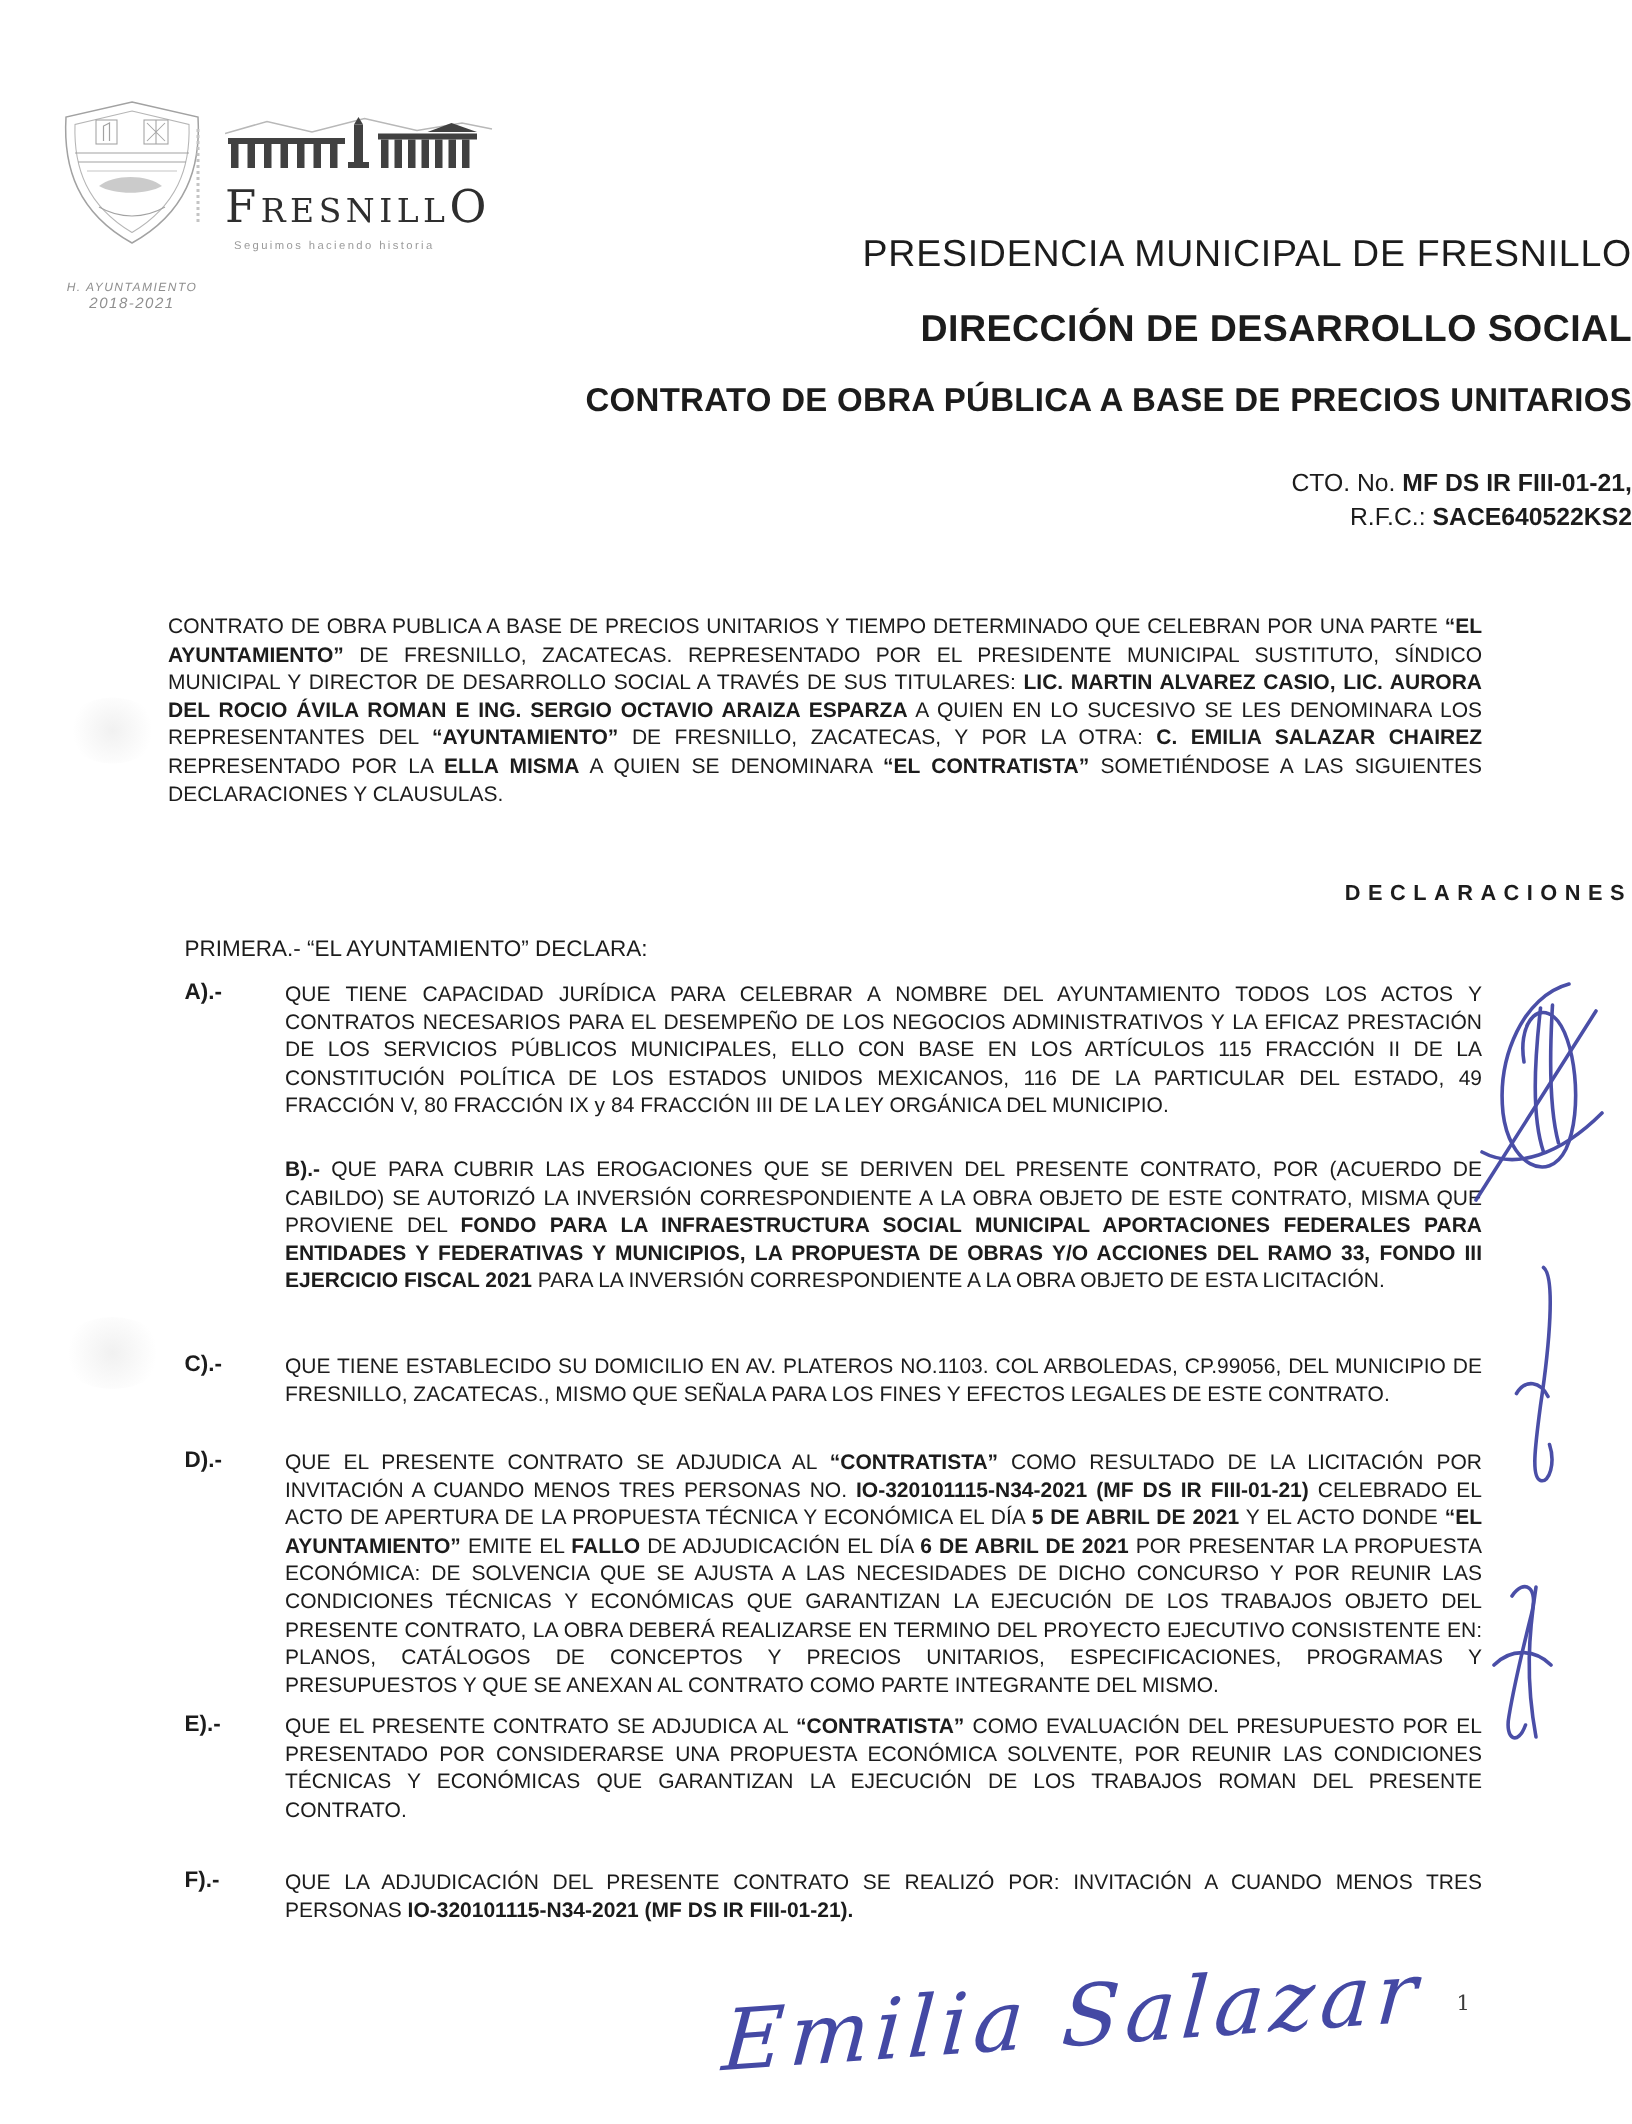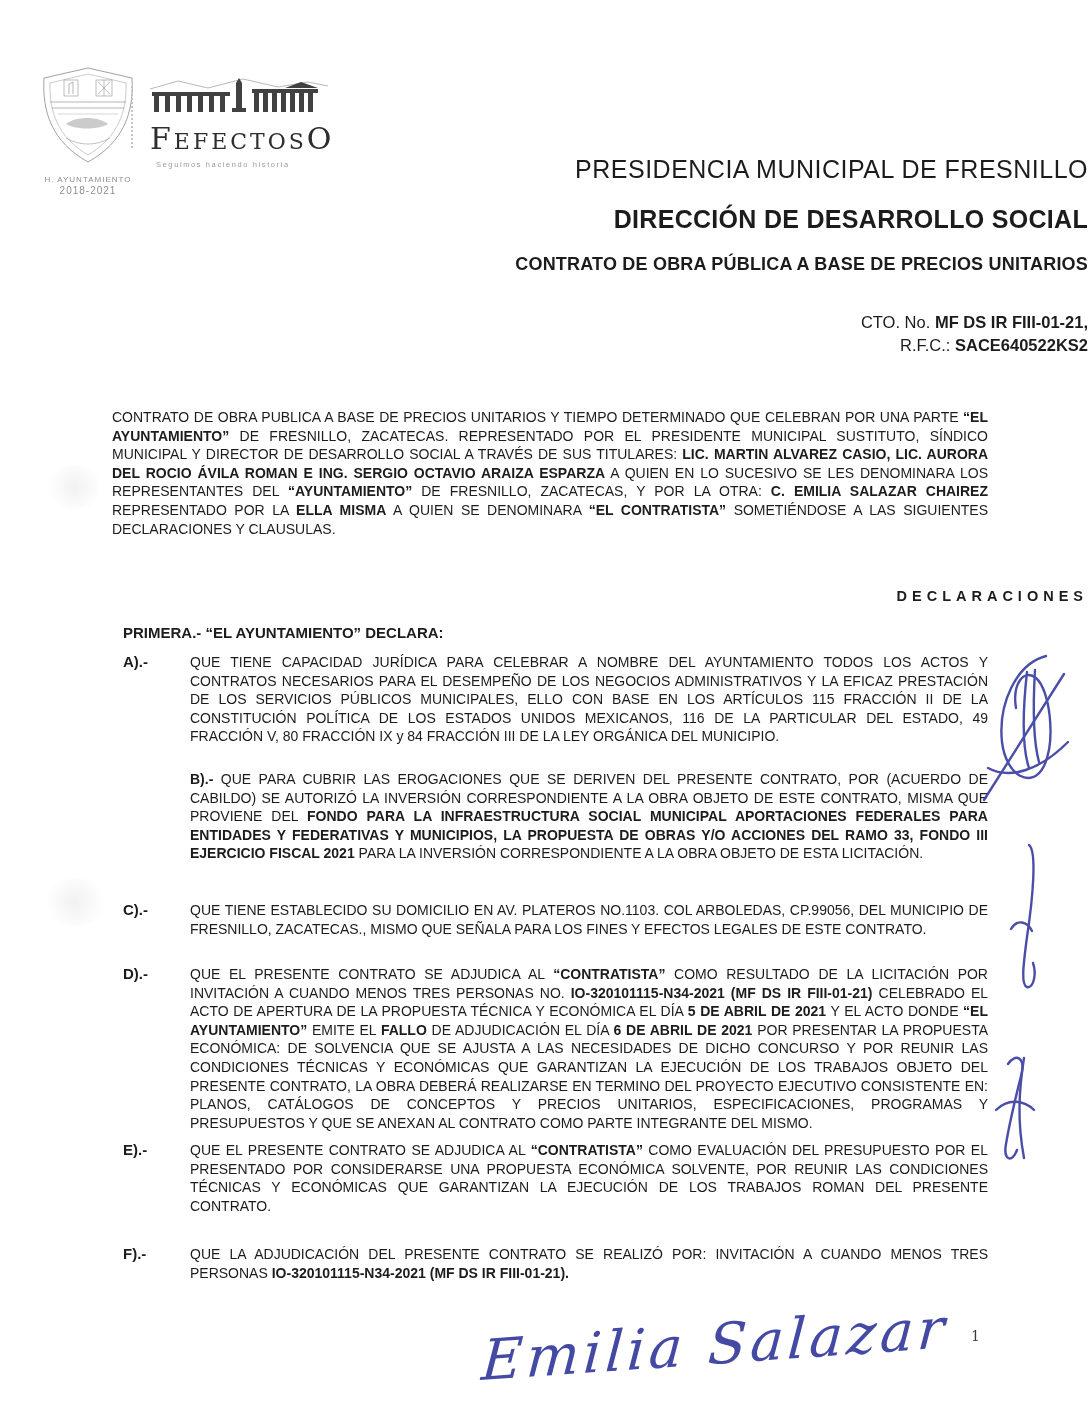--- a/index.html
+++ b/index.html
@@ -6,29 +6,29 @@
   body{
     width:1088px;height:1416px;position:relative;background:#ffffff;
     font-family:"Liberation Sans",sans-serif;color:#1c1c1c;overflow:hidden;
   }
   .abs{position:absolute;}
   .center{left:0;right:0;text-align:right;}
   .b{font-weight:bold;}
   .para{font-size:14px;line-height:18.6px;text-align:justify;}
   .t1{font-size:25px;letter-spacing:.5px;}
   .t2{font-size:25px;font-weight:bold;letter-spacing:.3px;}
-  .t3{font-size:18px;font-weight:bold;letter-spacing:.2px;}
+  .t3{font-size:22px;font-weight:bold;letter-spacing:.2px;}
   .cto{font-size:16.5px;line-height:23px;font-weight:bold;}
   .cto .plain{font-weight:normal;}
   .decl-heading{font-size:14.5px;font-weight:bold;letter-spacing:5px;}
-  .primera{font-size:15px;font-weight:bold;}
+  .primera{font-size:15px;font-weight:normal;}
   .item{display:flex;}
   .item .lbl{flex:0 0 67px;font-weight:bold;font-size:15px;line-height:18.6px;}
   .item .body{flex:1;}
-  .crest-text{font-size:8px;color:#8f8f8f;letter-spacing:1px;text-align:center;line-height:11px;margin-top:6px;}
+  .crest-text{font-size:8px;color:#8f8f8f;letter-spacing:1px;text-align:center;line-height:11px;margin-top:18px;font-style:italic;}
   .crest-text .yrs{font-size:10px;}
   .divider{border-left:2px dotted #c4c4c4;width:0;height:62px;}
   .wordmark{font-family:"DejaVu Serif",serif;color:#2e2e2e;letter-spacing:3px;line-height:30px;white-space:nowrap;}
   .wordmark .big{font-size:30px;}
   .wordmark .mid{font-size:22px;}
   .tagline{font-size:7.5px;color:#9a9a9a;letter-spacing:1.6px;margin-left:6px;margin-top:1px;white-space:nowrap;}
   .pagenum{font-family:"DejaVu Serif",serif;font-size:14px;color:#3a3a3a;}
   .smudge{border-radius:50%;background:radial-gradient(circle,#9a9a9a 0%,rgba(154,154,154,0) 70%);opacity:.14;}
   svg{display:block;}
 </style>
@@ -79,21 +79,21 @@
       <rect x="113" y="15" width="5" height="19"></rect>
       <rect x="122" y="15" width="5" height="19"></rect>
       <rect x="131" y="15" width="5" height="19"></rect>
       <rect x="140" y="15" width="5" height="19"></rect>
       <rect x="149" y="15" width="5" height="19"></rect>
       <rect x="158" y="15" width="5" height="19"></rect>
       <polygon points="135,10 168,10 151,4"></polygon>
     </g>
   </svg>
   <div class="wordmark">
-    <span class="big">F</span><span class="mid">EFECTOS</span><span class="big">O</span>
+    <span class="big">F</span><span class="mid">RESNILL</span><span class="big">O</span>
   </div>
   <div class="tagline">Seguimos haciendo historia</div>
 </div>
 
 <div class="abs smudge" style="left:44px;top:465px;width:62px;height:44px;"></div>
 <div class="abs smudge" style="left:40px;top:878px;width:70px;height:48px;"></div>
 
 <div class="abs center t1" style="top:155px;">PRESIDENCIA MUNICIPAL DE FRESNILLO</div>
 <div class="abs center t2" style="top:205px;">DIRECCIÓN DE DESARROLLO SOCIAL</div>
 <div class="abs center t3" style="top:254px;">CONTRATO DE OBRA PÚBLICA A BASE DE PRECIOS UNITARIOS</div>

